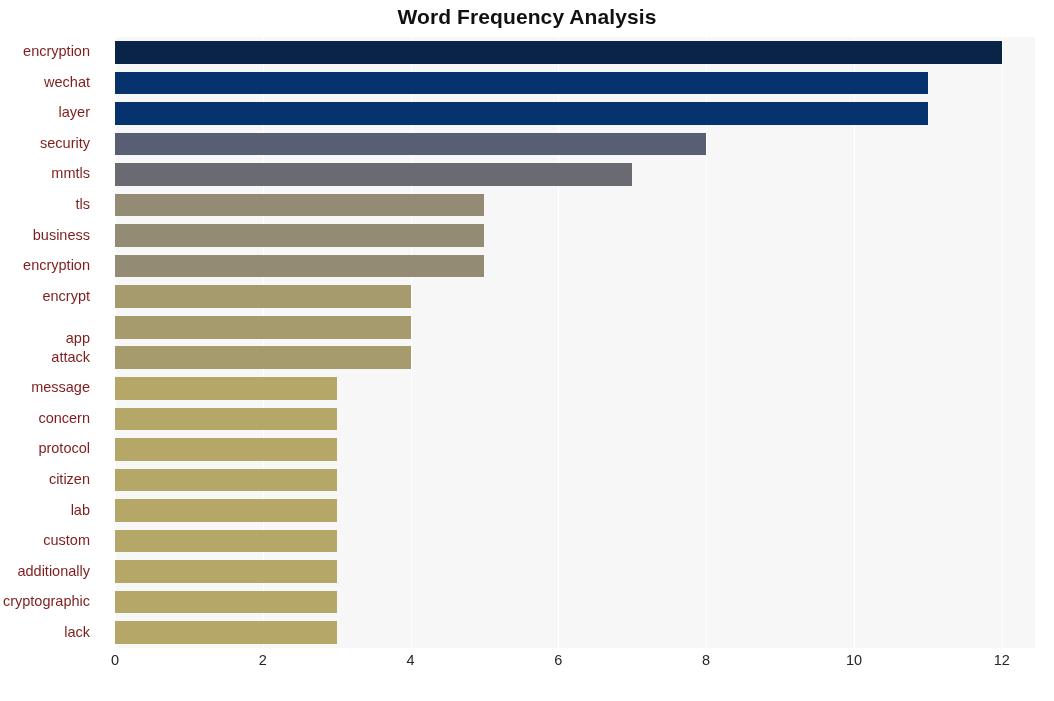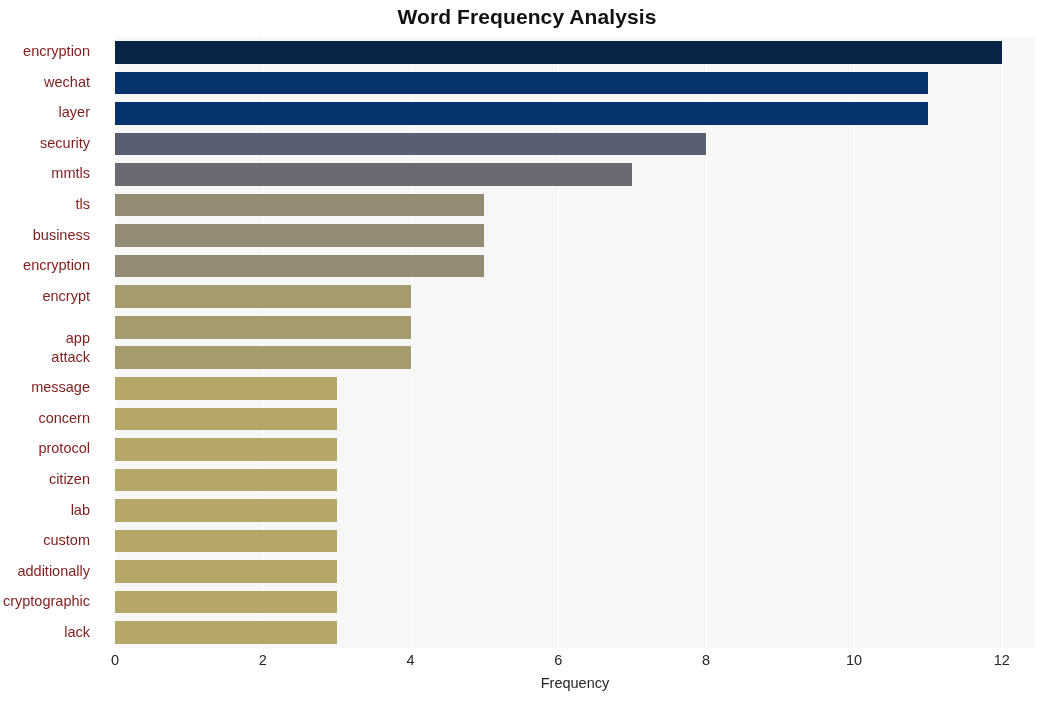--- a/index.html
+++ b/index.html
@@ -223,15 +223,14 @@
   <div id="x-axis-labels">
       <div class="x-tick-label" style="left: 0px;">0</div>
       <div class="x-tick-label" style="left: 147.791px;">2</div>
       <div class="x-tick-label" style="left: 295.582px;">4</div>
       <div class="x-tick-label" style="left: 443.373px;">6</div>
       <div class="x-tick-label" style="left: 591.165px;">8</div>
       <div class="x-tick-label" style="left: 738.956px;">10</div>
       <div class="x-tick-label" style="left: 886.747px;">12</div>
     </div>
 
-  <div id="x-axis-title">Frequency</div>
 
 </div>
 
 </body></html>

